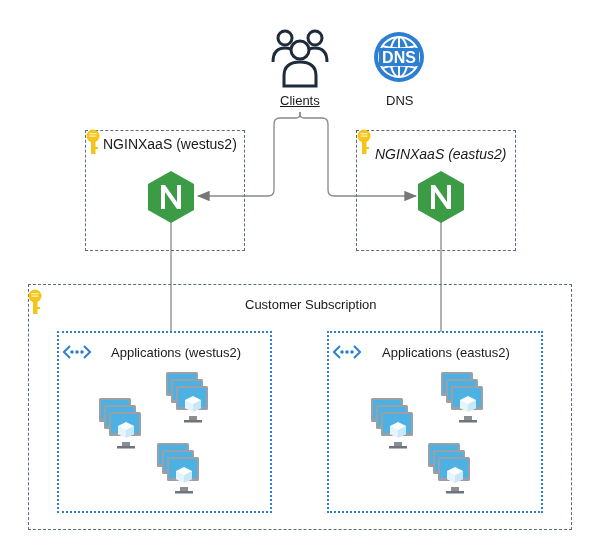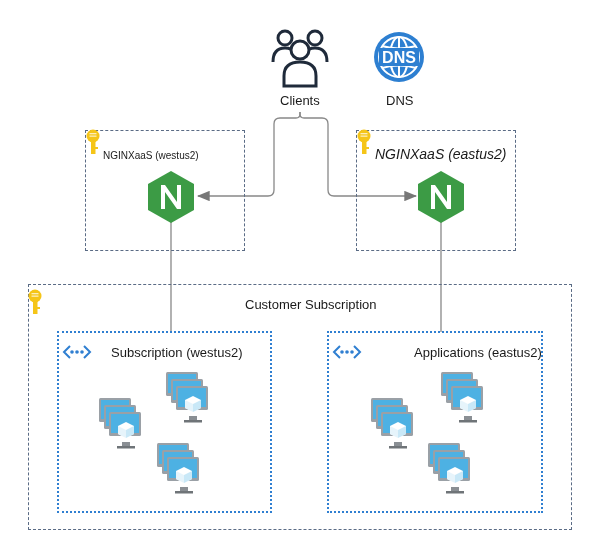--- a/index.html
+++ b/index.html
@@ -35,21 +35,21 @@
     <g fill="#fff" stroke="#1f2a3a" stroke-width="3">
       <circle cx="15" cy="10" r="7"></circle>
       <path d="M3,34 Q3,20 15,20 Q22,20 25,25"></path>
       <circle cx="45" cy="10" r="7"></circle>
       <path d="M57,34 Q57,20 45,20 Q38,20 35,25"></path>
       <circle cx="30" cy="22" r="9"></circle>
       <path d="M14,58 L14,48 Q14,34 30,34 Q46,34 46,48 L46,58 Z"></path>
     </g>
   </svg>
 </div>
-<div class="label" style="left:280px;top:93px;">Clients</div>
+<div class="label" style="left:280px;top:93px;text-decoration:underline;">Clients</div>
 
 <div class="abs" style="left:373px;top:31px;width:52px;height:52px;">
   <svg width="52" height="52" viewBox="0 0 52 52">
     <circle cx="26" cy="26" r="25" fill="#2d7fd1"></circle>
     <g fill="none" stroke="#ffffff" stroke-width="2">
       <circle cx="26" cy="26" r="20"></circle>
       <ellipse cx="26" cy="26" rx="9" ry="20"></ellipse>
       <line x1="26" y1="6" x2="26" y2="46"></line>
       <path d="M9,15 Q26,20 43,15"></path>
       <path d="M9,37 Q26,32 43,37"></path>
@@ -63,21 +63,21 @@
 <div class="box-dash" style="left:85px;top:130px;width:160px;height:121px;"></div>
 <div class="abs" style="left:86px;top:129px;">
   <svg width="14" height="26" viewBox="0 0 14 26">
       <circle cx="7" cy="7" r="6.5" fill="#f5c518"></circle>
       <rect x="5" y="11" width="4.5" height="14" fill="#f5c518"></rect>
       <rect x="9" y="18" width="3" height="2" fill="#f5c518"></rect>
       <rect x="3.5" y="4" width="7" height="1.3" fill="#fff" opacity=".7"></rect>
       <rect x="3.5" y="6.5" width="7" height="1.3" fill="#fff" opacity=".7"></rect>
     </svg>
 </div>
-<div class="label" style="left:103px;top:150px;font-size:10px;">NGINXaaS (westus2)</div>
+<div class="label" style="left:103px;top:136px;font-size:14px;">NGINXaaS (westus2)</div>
 <div class="abs" style="left:146px;top:170px;">
   <svg width="50" height="54" viewBox="0 0 50 54">
     <polygon points="25,1 48,14 48,40 25,53 2,40 2,14" fill="#3c9b45"></polygon>
     <path d="M15,39 L15,15 L19,15 L31,32 L31,15 L35,15 L35,39 L31,39 L19,22 L19,39 Z" fill="#ffffff"></path>
   </svg>
 </div>
 
 <div class="box-dash" style="left:356px;top:130px;width:160px;height:121px;"></div>
 <div class="abs" style="left:357px;top:129px;">
   <svg width="14" height="26" viewBox="0 0 14 26">
@@ -111,33 +111,33 @@
 <div class="box-dot" style="left:57px;top:331px;width:215px;height:182px;"></div>
 <div class="abs" style="left:62px;top:344px;">
   <svg width="30" height="16" viewBox="0 0 30 16">
       <path d="M8,2 L2,8 L8,14" fill="none" stroke="#2f7fd1" stroke-width="2"></path>
       <path d="M22,2 L28,8 L22,14" fill="none" stroke="#2f7fd1" stroke-width="2"></path>
       <circle cx="10" cy="8" r="1.8" fill="#2f7fd1"></circle>
       <circle cx="15" cy="8" r="1.8" fill="#2f7fd1"></circle>
       <circle cx="20" cy="8" r="1.8" fill="#2f7fd1"></circle>
     </svg>
 </div>
-<div class="label" style="left:111px;top:345px;">Subscription (westus2)</div>
+<div class="label" style="left:111px;top:345px;">Applications (westus2)</div>
 
 <div class="box-dot" style="left:327px;top:331px;width:216px;height:182px;"></div>
 <div class="abs" style="left:332px;top:344px;">
   <svg width="30" height="16" viewBox="0 0 30 16">
       <path d="M8,2 L2,8 L8,14" fill="none" stroke="#2f7fd1" stroke-width="2"></path>
       <path d="M22,2 L28,8 L22,14" fill="none" stroke="#2f7fd1" stroke-width="2"></path>
       <circle cx="10" cy="8" r="1.8" fill="#2f7fd1"></circle>
       <circle cx="15" cy="8" r="1.8" fill="#2f7fd1"></circle>
       <circle cx="20" cy="8" r="1.8" fill="#2f7fd1"></circle>
     </svg>
 </div>
-<div class="label" style="left:382px;top:345px;margin-left:32px;">Applications (eastus2)</div>
+<div class="label" style="left:382px;top:345px;">Applications (eastus2)</div>
 
 <div id="vm-layer">
     <div class="abs" style="left: 166px; top: 372px;">
 <svg width="48" height="56" viewBox="0 0 48 56">
   <g transform="translate(0,0)">
       <rect x="0" y="0" width="32" height="24" rx="1.5" fill="#9aa0a6"></rect>
       <rect x="2" y="2" width="28" height="19" fill="#4db1e3"></rect>
     </g>
         <g transform="translate(5,7)">
       <rect x="0" y="0" width="32" height="24" rx="1.5" fill="#9aa0a6"></rect>

